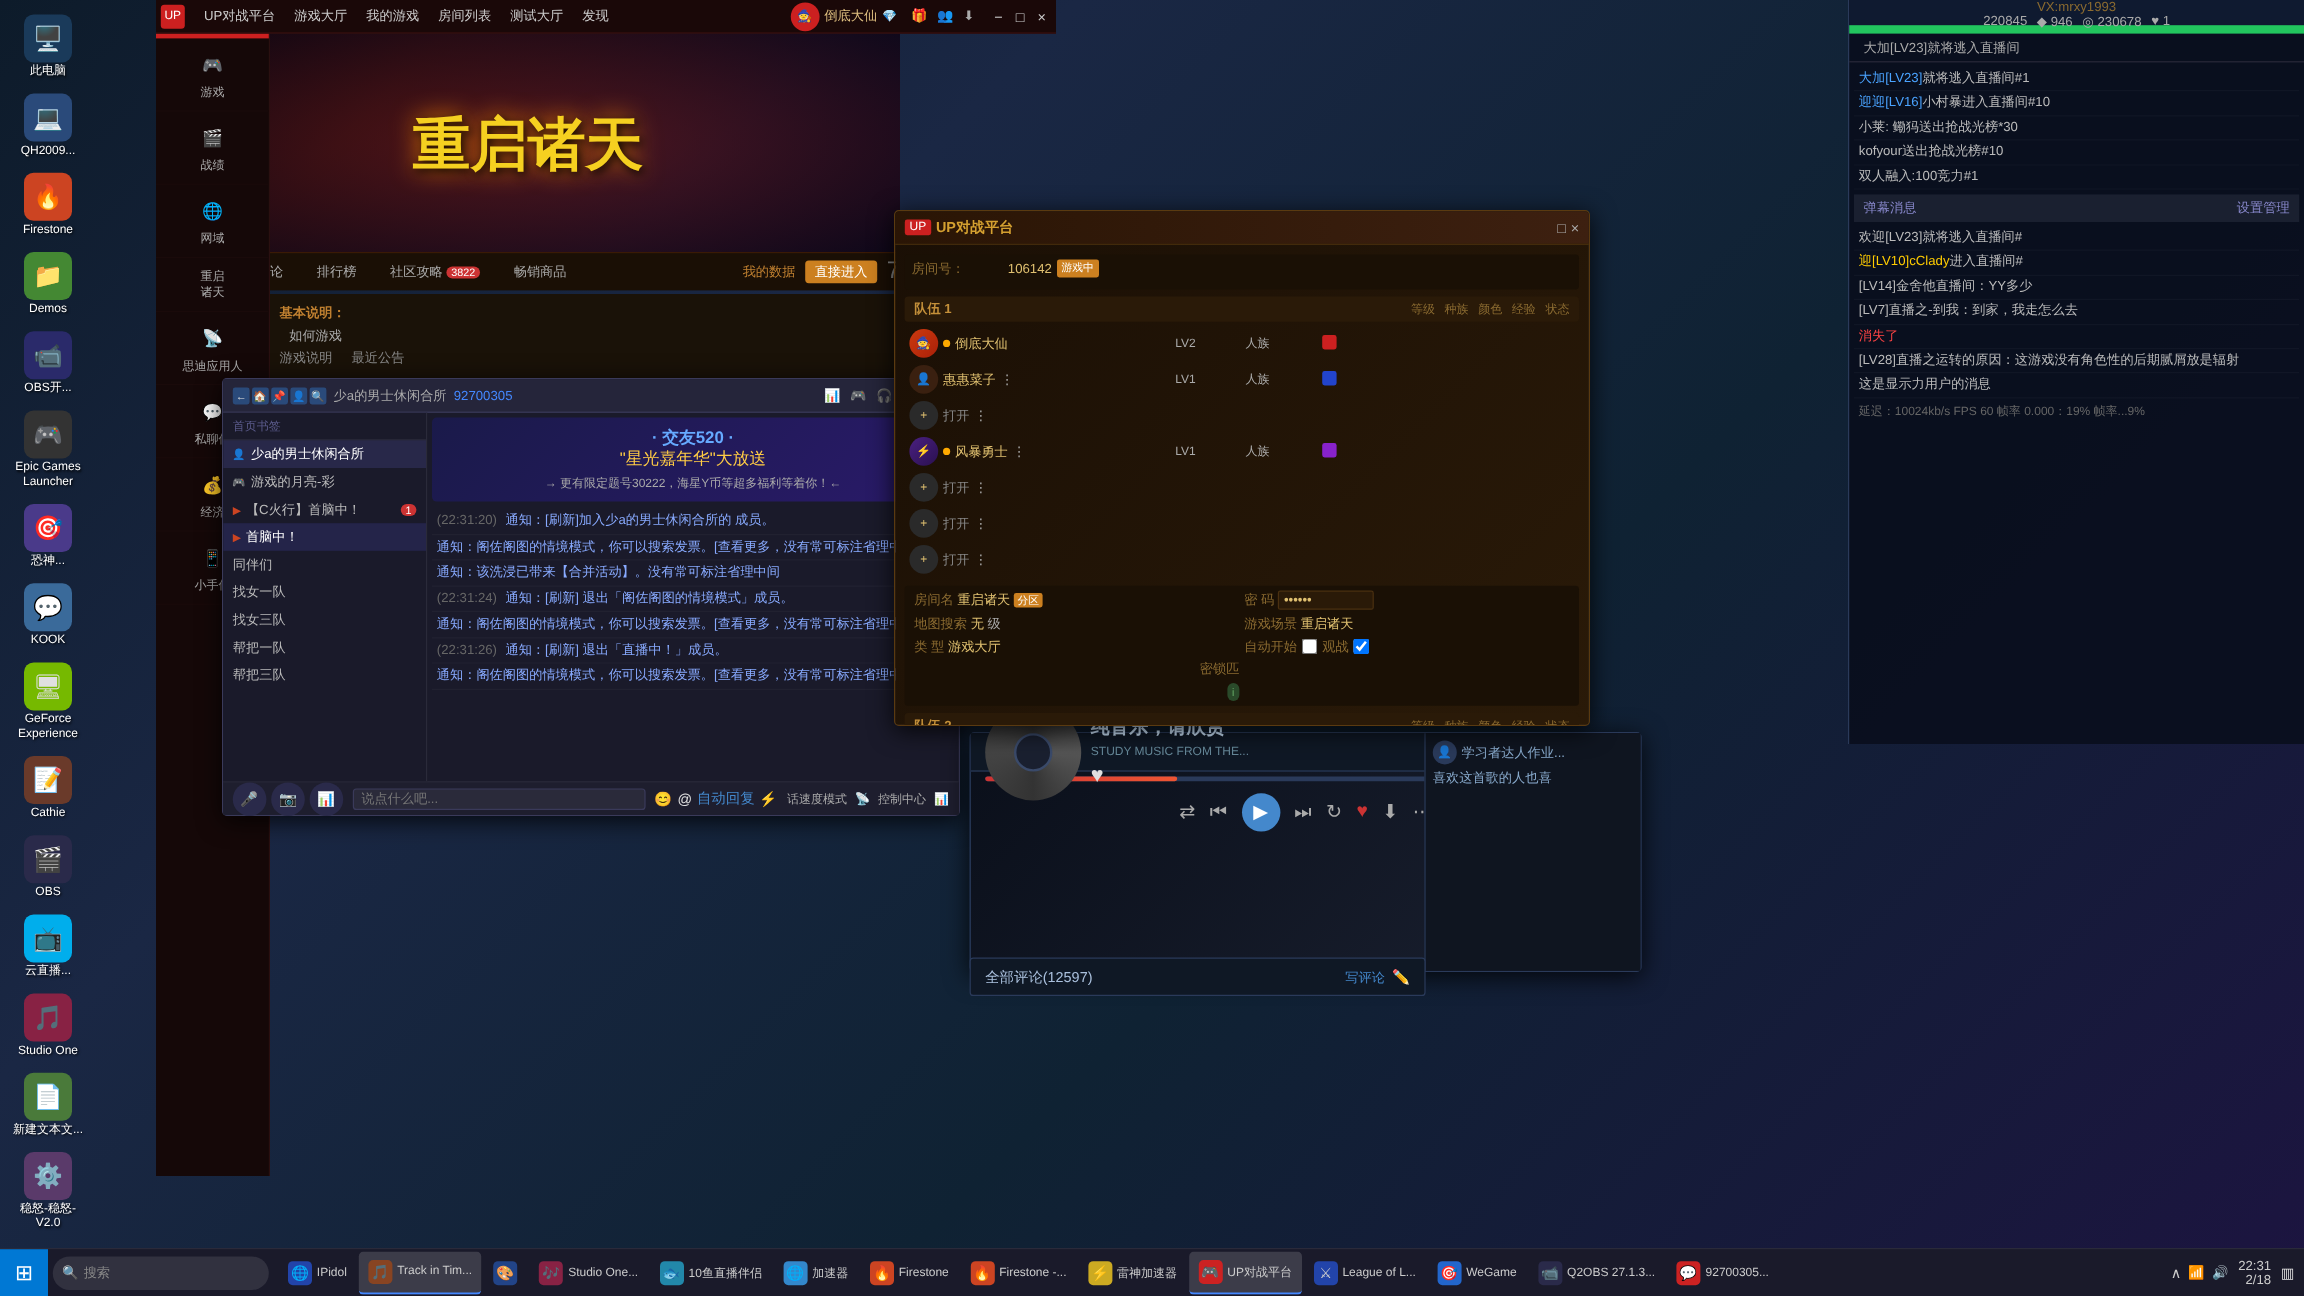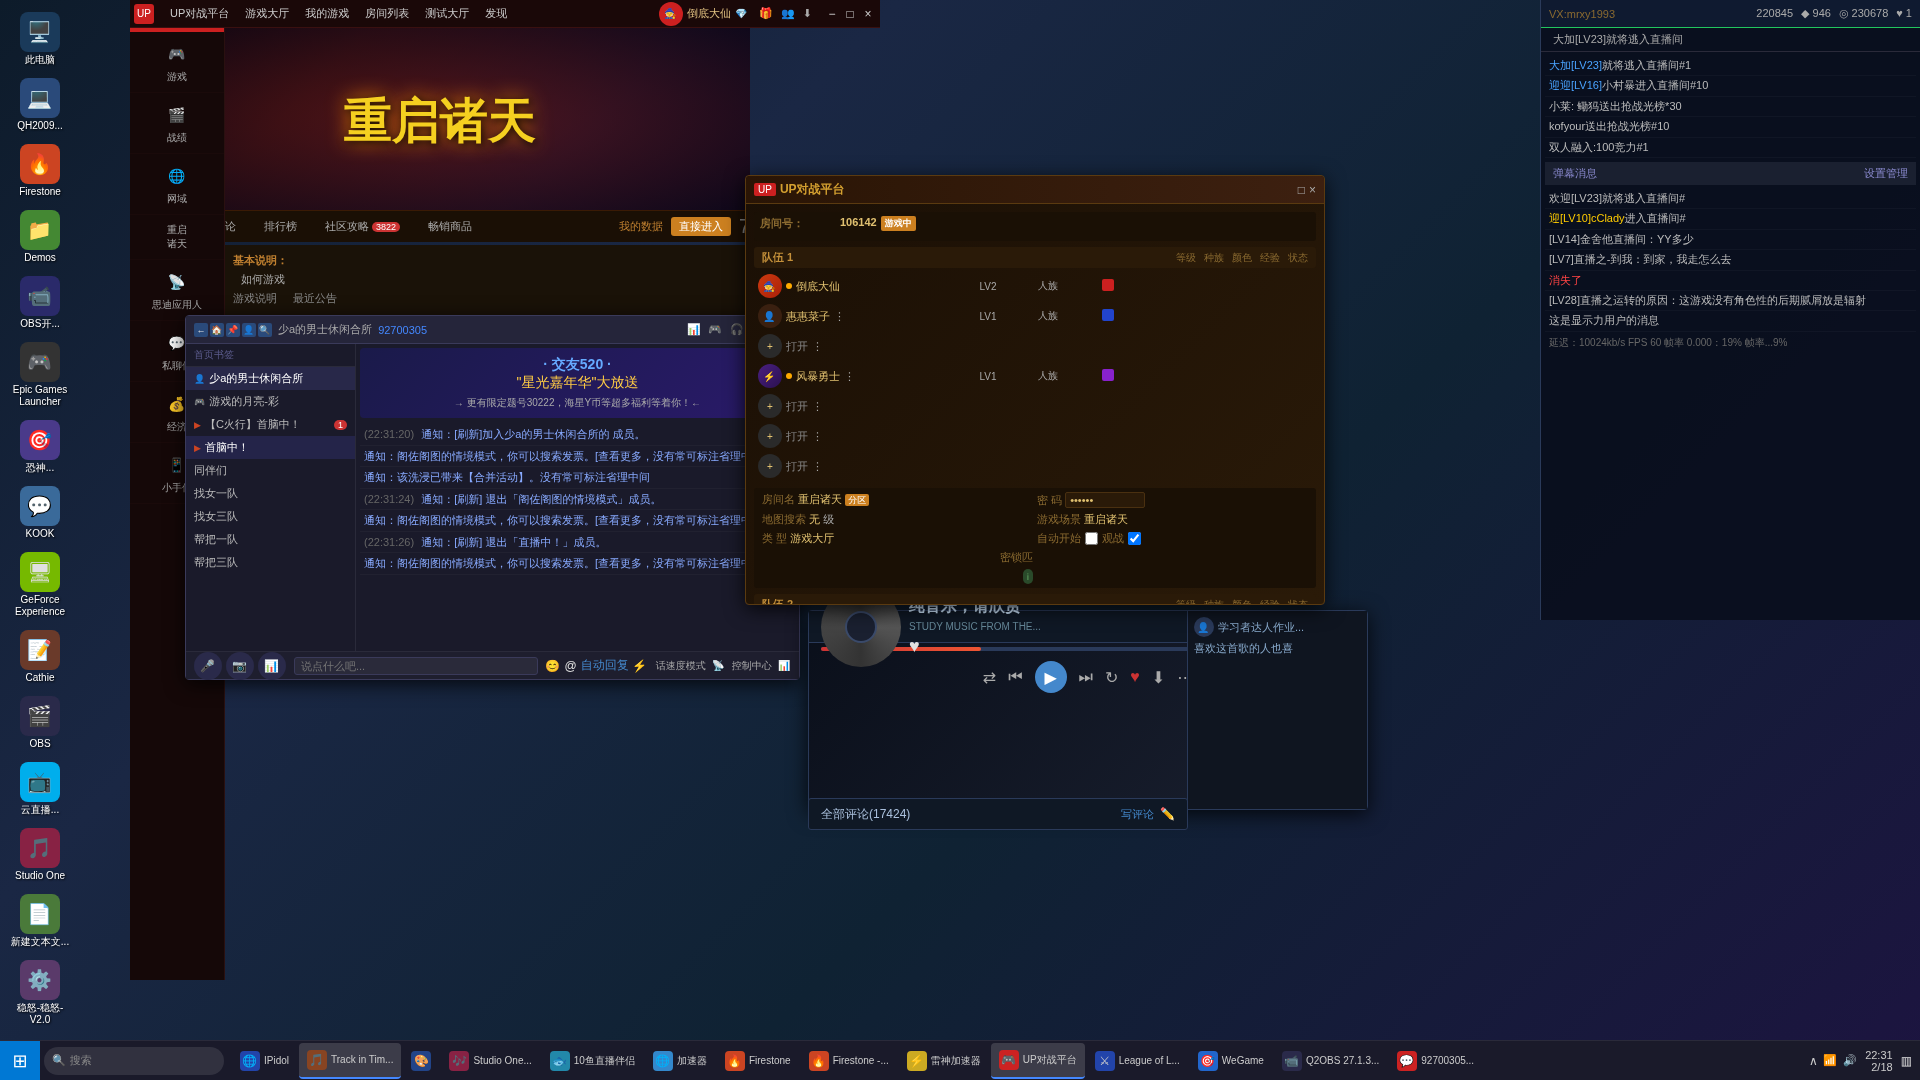--- a/index.html
+++ b/index.html
@@ -103,21 +103,22 @@
       z-index: 5;
       border-left: 1px solid #2a3a5a;
     }
     .right-panel-header {
       height: 28px;
       background: #0f1a30;
       display: flex;
       align-items: center;
       justify-content: space-between;
       padding: 0 8px;
-      border-bottom: 1px solid #22c55e;
+      border-bottom: 7px solid #22c55e;
+      flex-direction: column;
     }
     .right-panel-stats {
       display: flex;
       gap: 8px;
       font-size: 11px;
       color: #aaa;
     }
     .right-panel-chat {
       height: calc(100% - 28px);
       overflow-y: auto;
@@ -162,24 +163,23 @@
       color: #d4a030;
       font-weight: bold;
     }
     .lobby-content {
       padding: 8px;
       height: calc(100% - 28px);
       overflow-y: auto;
     }
     .lobby-info-row {
       display: flex;
-      align-items: flex-start;
+      align-items: center;
       margin-bottom: 6px;
       font-size: 11px;
-      font-weight: bold;
     }
     .lobby-info-label {
       color: #8a6a30;
       width: 80px;
       flex-shrink: 0;
     }
     .lobby-info-value {
       color: #e0c070;
     }
 
@@ -1129,21 +1129,21 @@
       <div style="display:flex;align-items:center;gap:4px;margin-bottom:4px;">
         <div style="width:20px;height:20px;border-radius:50%;background:#2a3a5a;display:flex;align-items:center;justify-content:center;font-size:10px;">👤</div>
         <span>学习者达人作业...</span>
       </div>
       <span>喜欢这首歌的人也喜</span>
     </div>
   </div>
 </div>
 
 <div style="position:absolute;left:808px;top:798px;width:380px;height:32px;background:#0f1825;border:1px solid #2a3a5a;z-index:8;display:flex;align-items:center;padding:0 12px;gap:12px;border-radius:3px;">
-  <span style="font-size:12px;color:#aac0dd;">全部评论(17424)</span>
+  <span style="font-size:12px;color:#aac0dd;">全部评论(12597)</span>
   <div style="margin-left:auto;display:flex;align-items:center;gap:6px;">
     <span style="font-size:11px;color:#4488cc;cursor:pointer;">写评论</span>
     <span style="font-size:12px;cursor:pointer;">✏️</span>
   </div>
 </div>
 
 <div class="game-preview">
   <div style="width:90px;height:130px;background:linear-gradient(180deg,#3a2a0a,#1a0a0a);border-radius:4px;display:flex;align-items:center;justify-content:center;font-size:11px;color:#c08030;text-align:center;padding:4px;">重启<br>诸天</div>
 </div>
 

